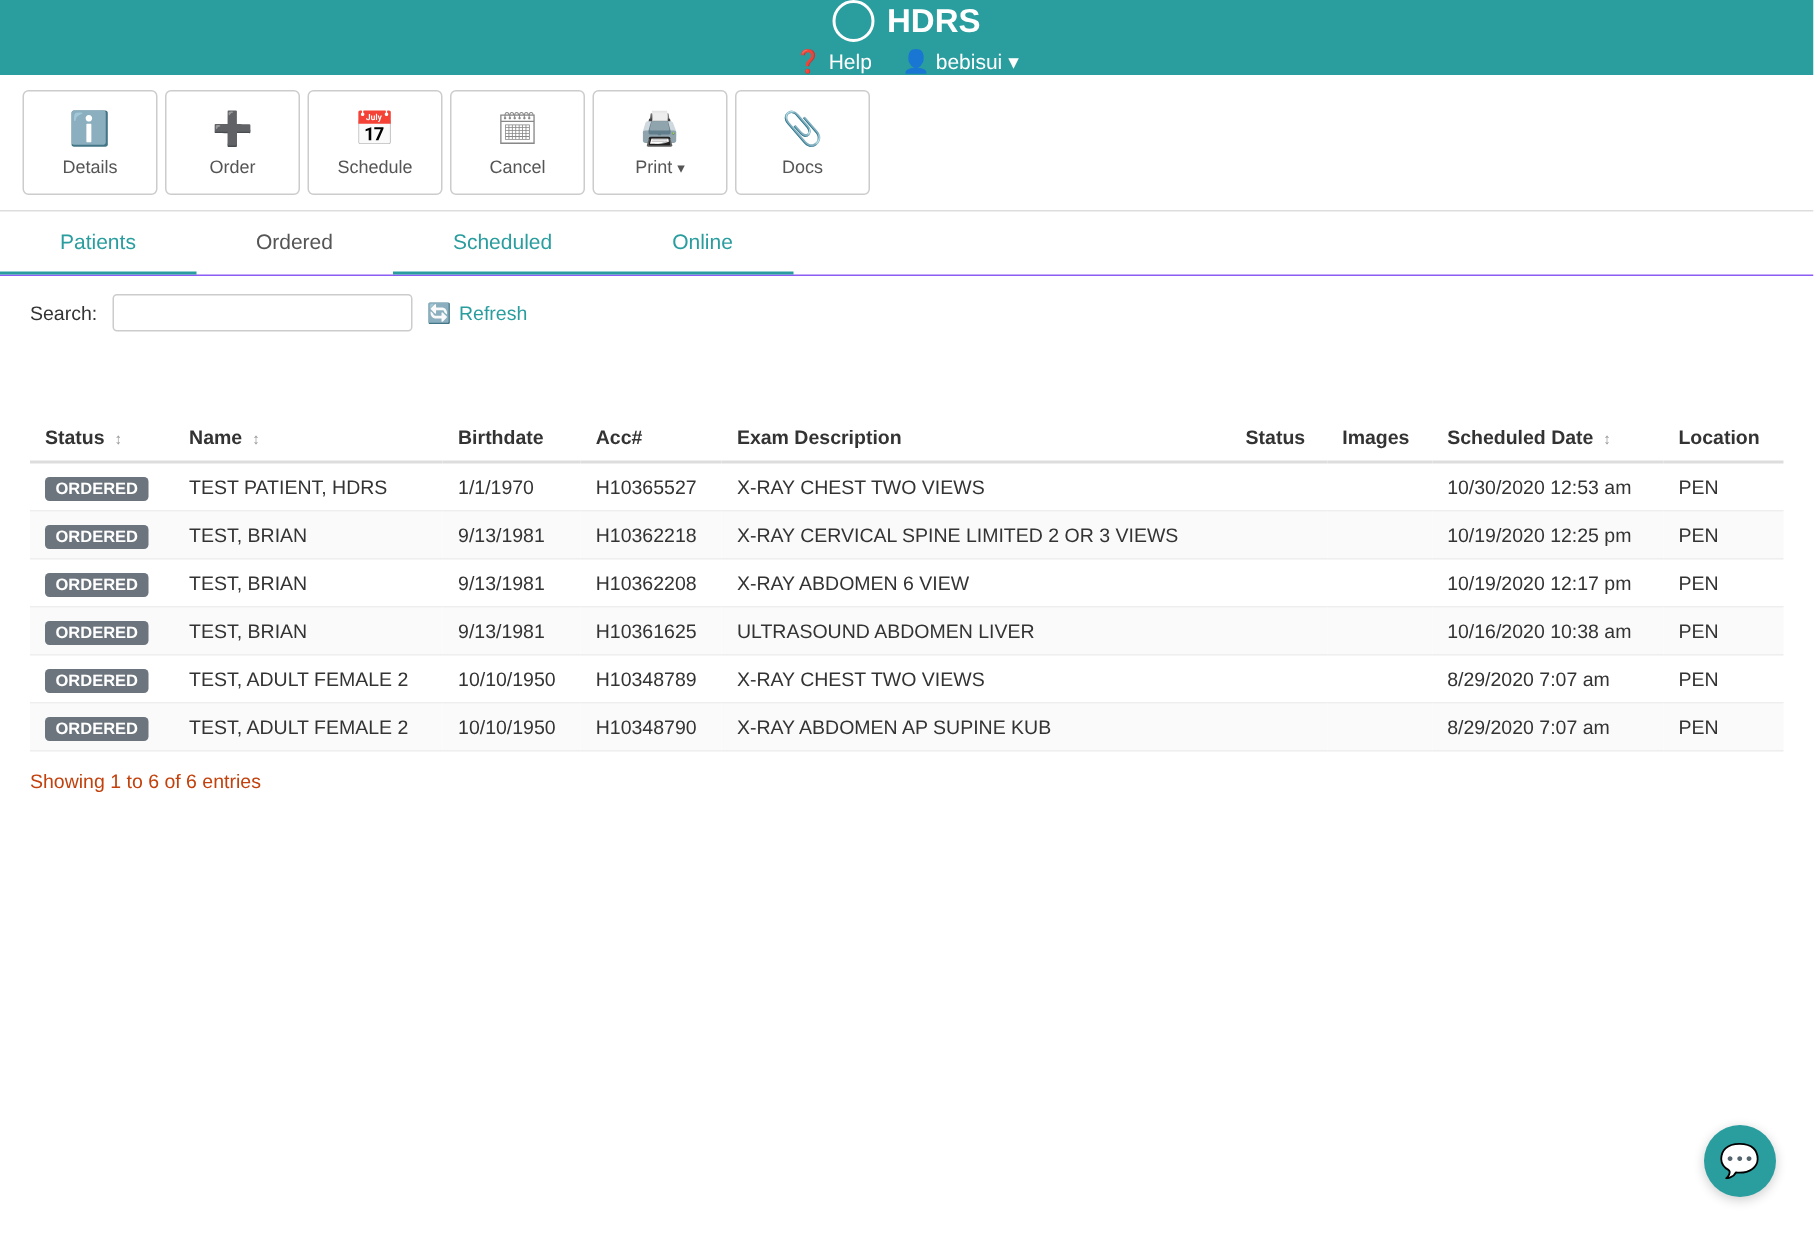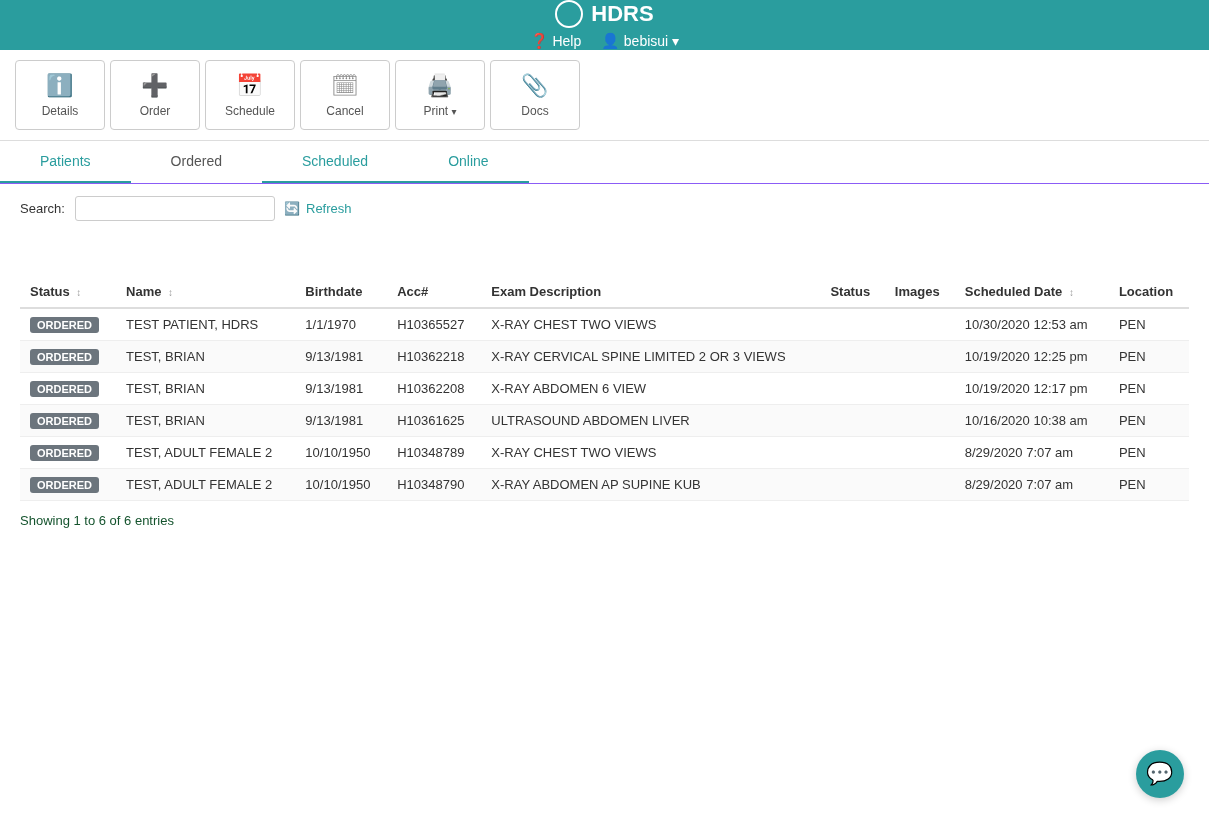--- a/index.html
+++ b/index.html
@@ -126,21 +126,21 @@
     .status-badge {
       background: #6c757d;
       color: #fff;
       padding: 2px 7px;
       border-radius: 3px;
       font-size: 11px;
       font-weight: bold;
       white-space: nowrap;
     }
 
-    .entries-info { padding: 12px 20px; font-size: 13px; color: #14532d; }
+    .entries-info { padding: 12px 20px; font-size: 13px; color: #c2410c; }
 
     
     .chat-btn {
       position: fixed;
       bottom: 25px;
       right: 25px;
       width: 48px;
       height: 48px;
       border-radius: 50%;
       background: #2a9d9e;

